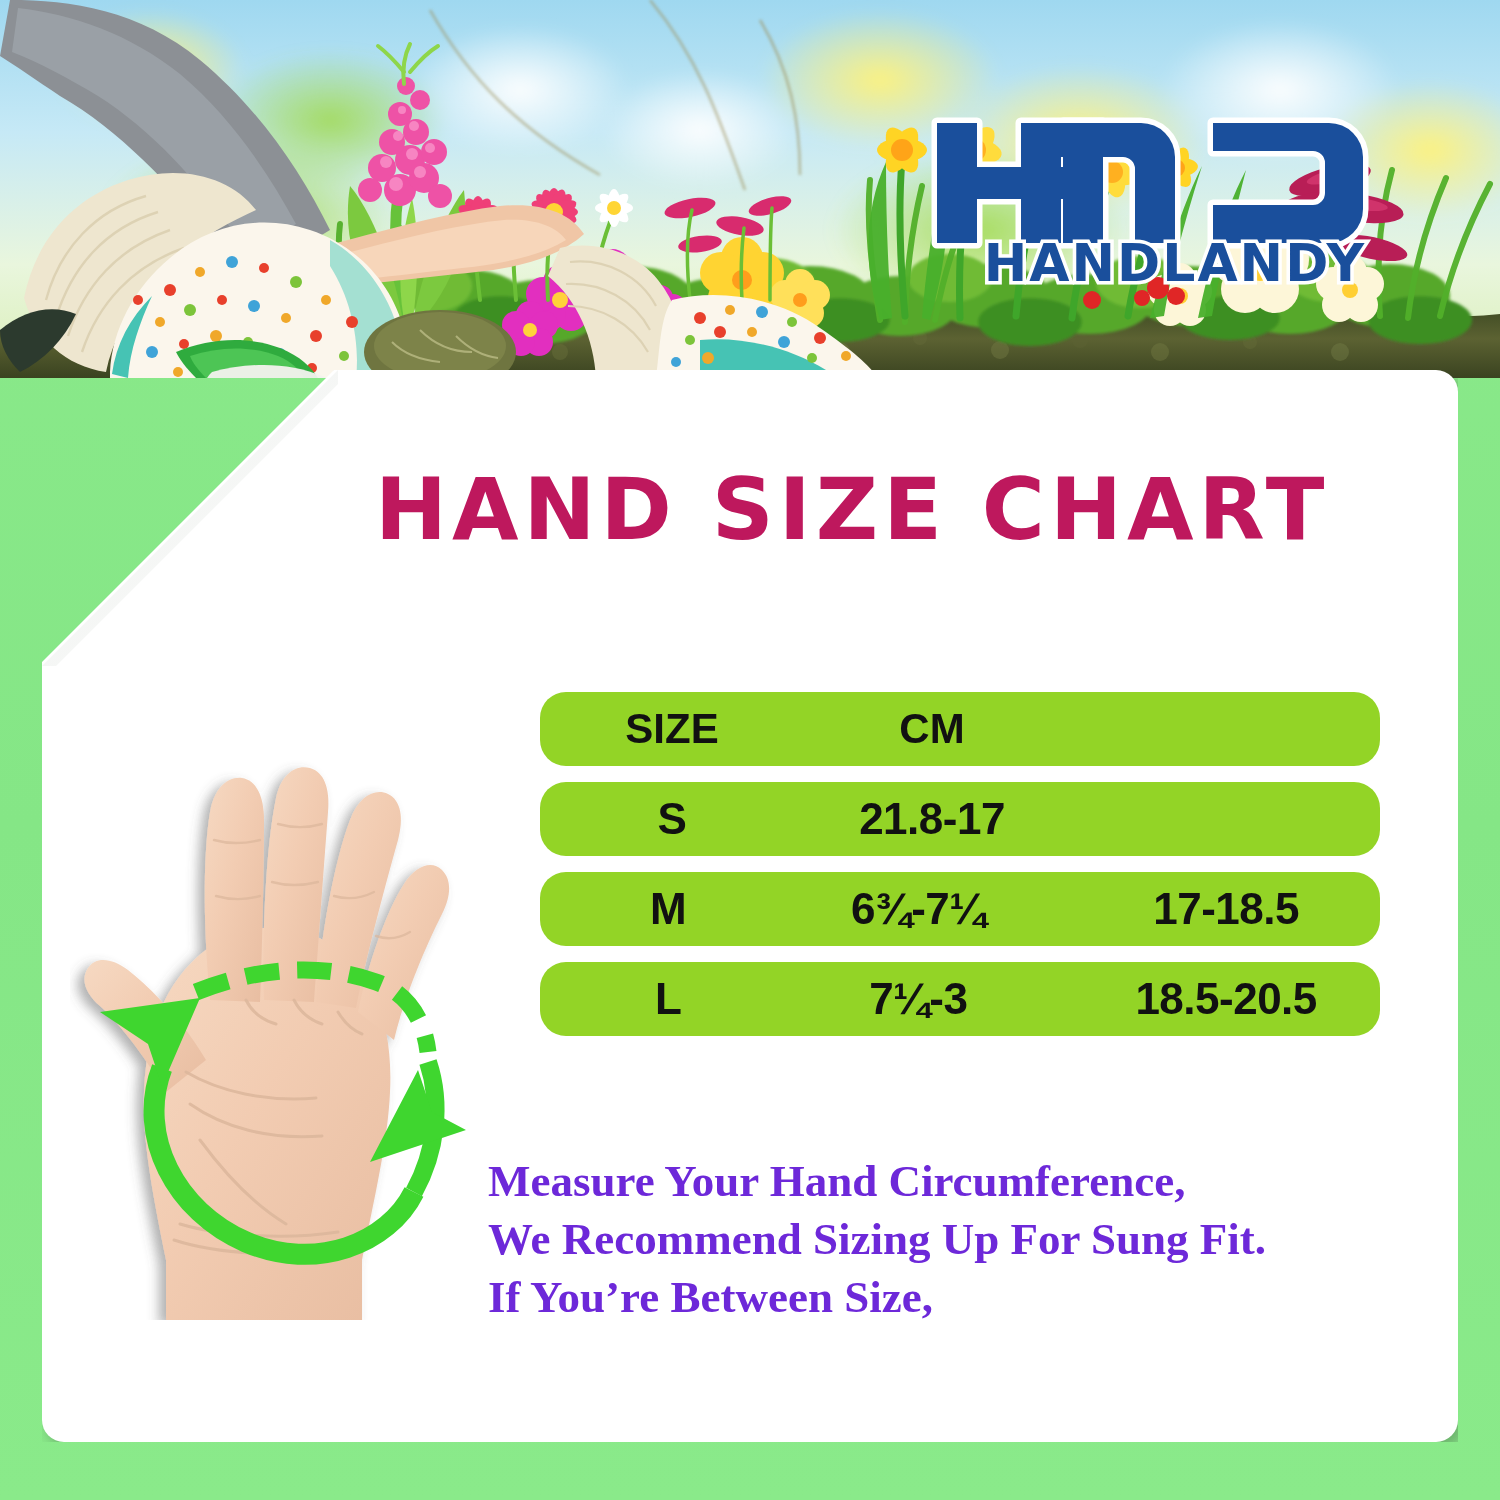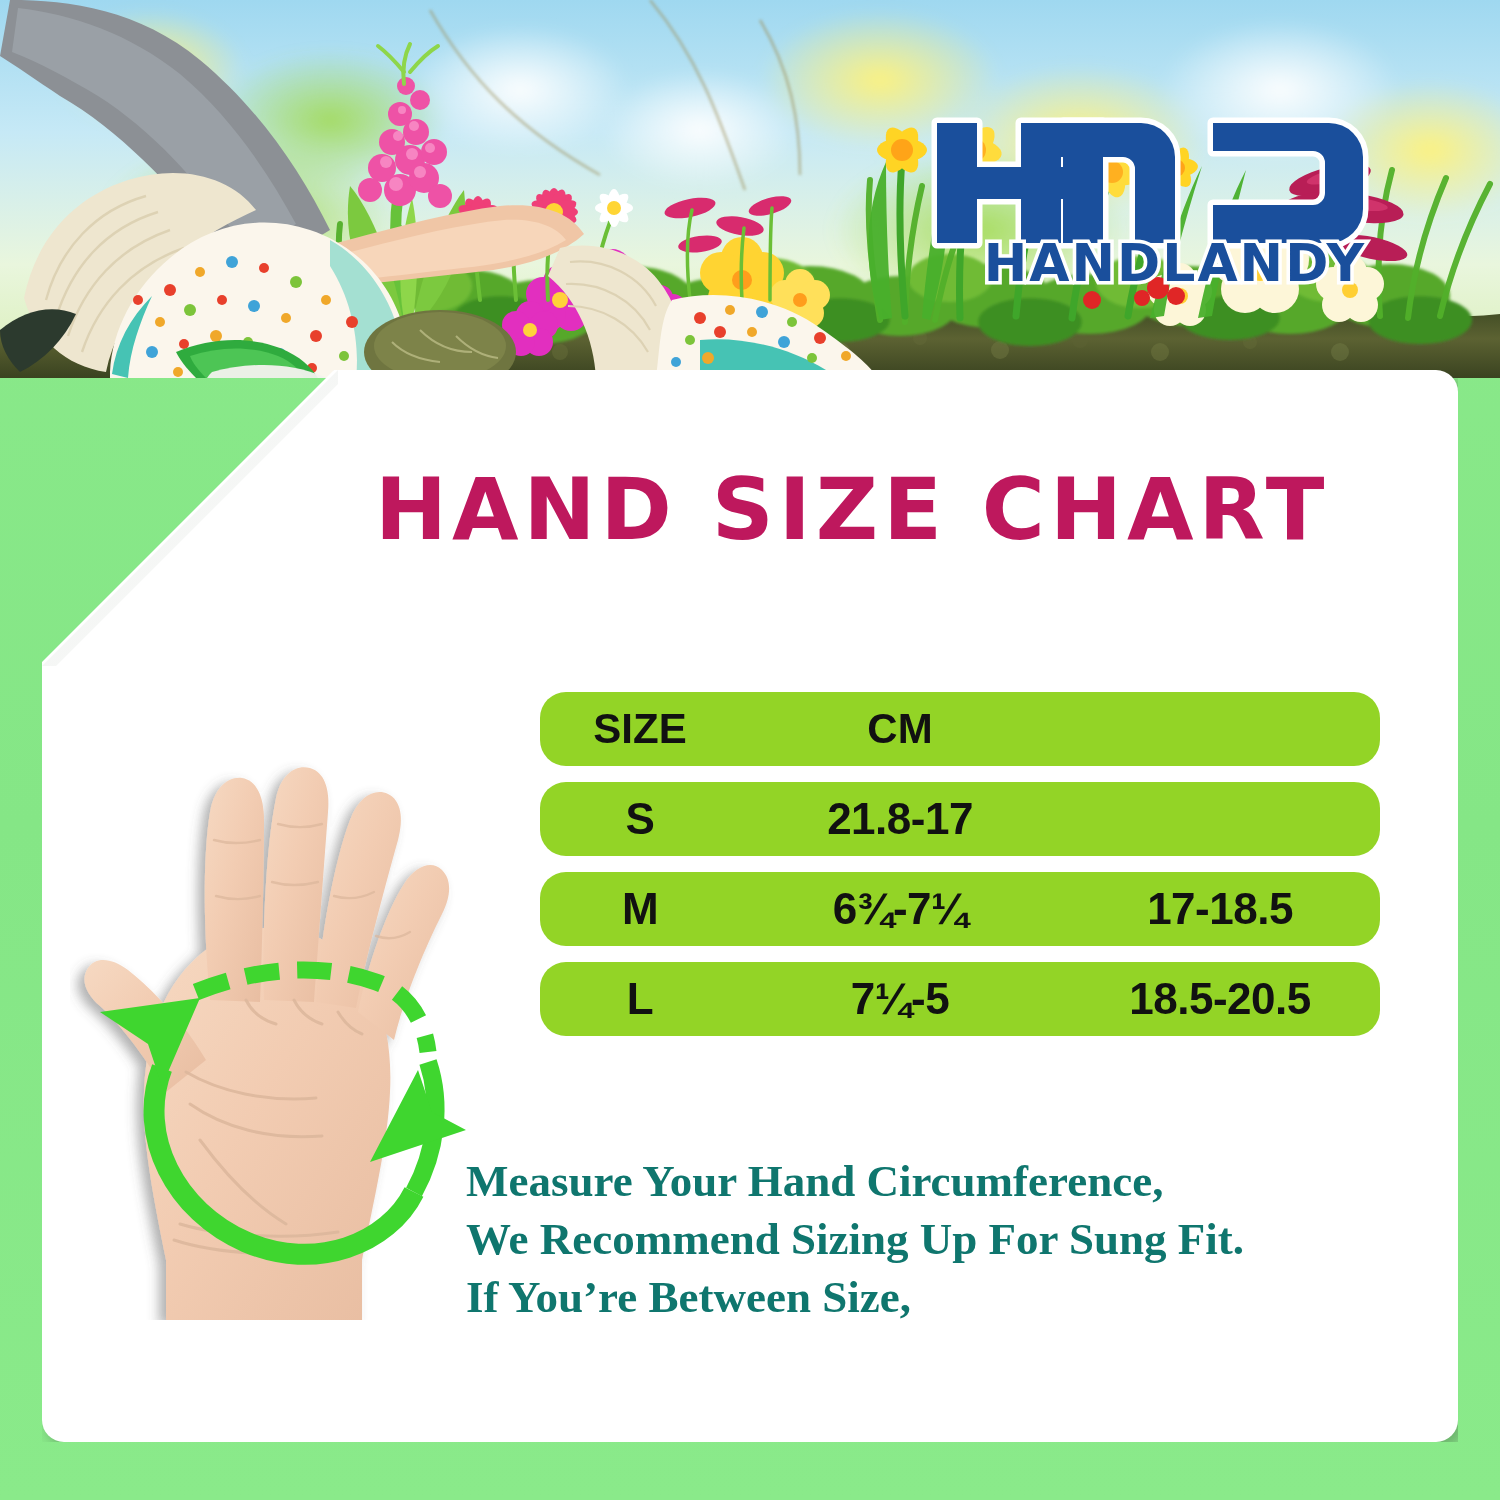--- a/index.html
+++ b/index.html
@@ -80,41 +80,42 @@
   .srow {
     display:flex;
     align-items:center;
     background:#93d426;
     border-radius:26px;
     height:74px;
     margin-bottom:16px;
     font-family:"Liberation Sans", sans-serif;
     font-weight:700;
     color:#111;
+    padding-left:32px;
   }
   .srow .c {
     text-align:center;
     font-size:44px;
     letter-spacing:-0.5px;
     line-height:1;
   }
   .srow .c0 { width:200px; }
   .srow .c1 { width:320px; }
   .srow .c2 { width:320px; }
   .srow.head .c { font-size:42px; letter-spacing:0px; }
   .frac { font-size:0.96em; }
 
   
   #note {
     position:absolute;
-    left:466px; top:1152px;
+    left:488px; top:1152px;
     width:900px;
     font-family:"Liberation Serif", serif;
     font-weight:700;
-    color:#0f766e;
+    color:#6d28d9;
     font-size:45px;
     line-height:1.29;
     letter-spacing:0px;
   }
   #note div { white-space:nowrap; }
 
   
   #hand {
     position:absolute;
     left:70px; top:700px;
@@ -760,21 +761,21 @@
   </div>
 
   <div class="srow">
     <div class="c c0">M</div>
     <div class="c c1 frac">6¾-7¼</div>
     <div class="c c2">17-18.5</div>
   </div>
 
   <div class="srow">
     <div class="c c0">L</div>
-    <div class="c c1 frac">7¼-5</div>
+    <div class="c c1 frac">7¼-3</div>
     <div class="c c2">18.5-20.5</div>
   </div>
 
 </div>
 
 <div id="note">
   <div>Measure Your Hand Circumference,</div>
   <div>We Recommend Sizing Up For Sung Fit.</div>
   <div>If You’re Between Size,</div>
 </div>

